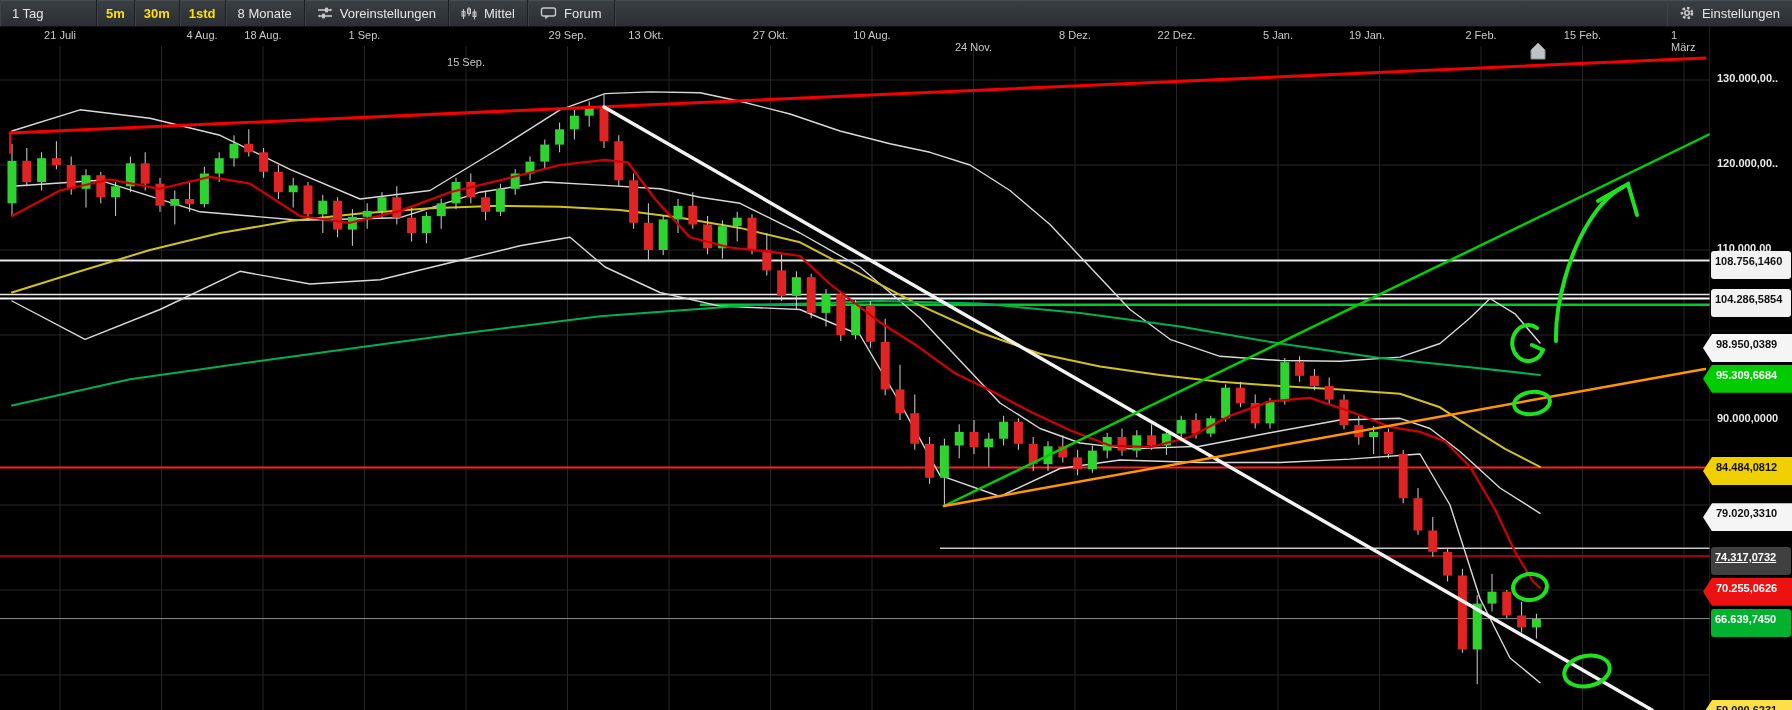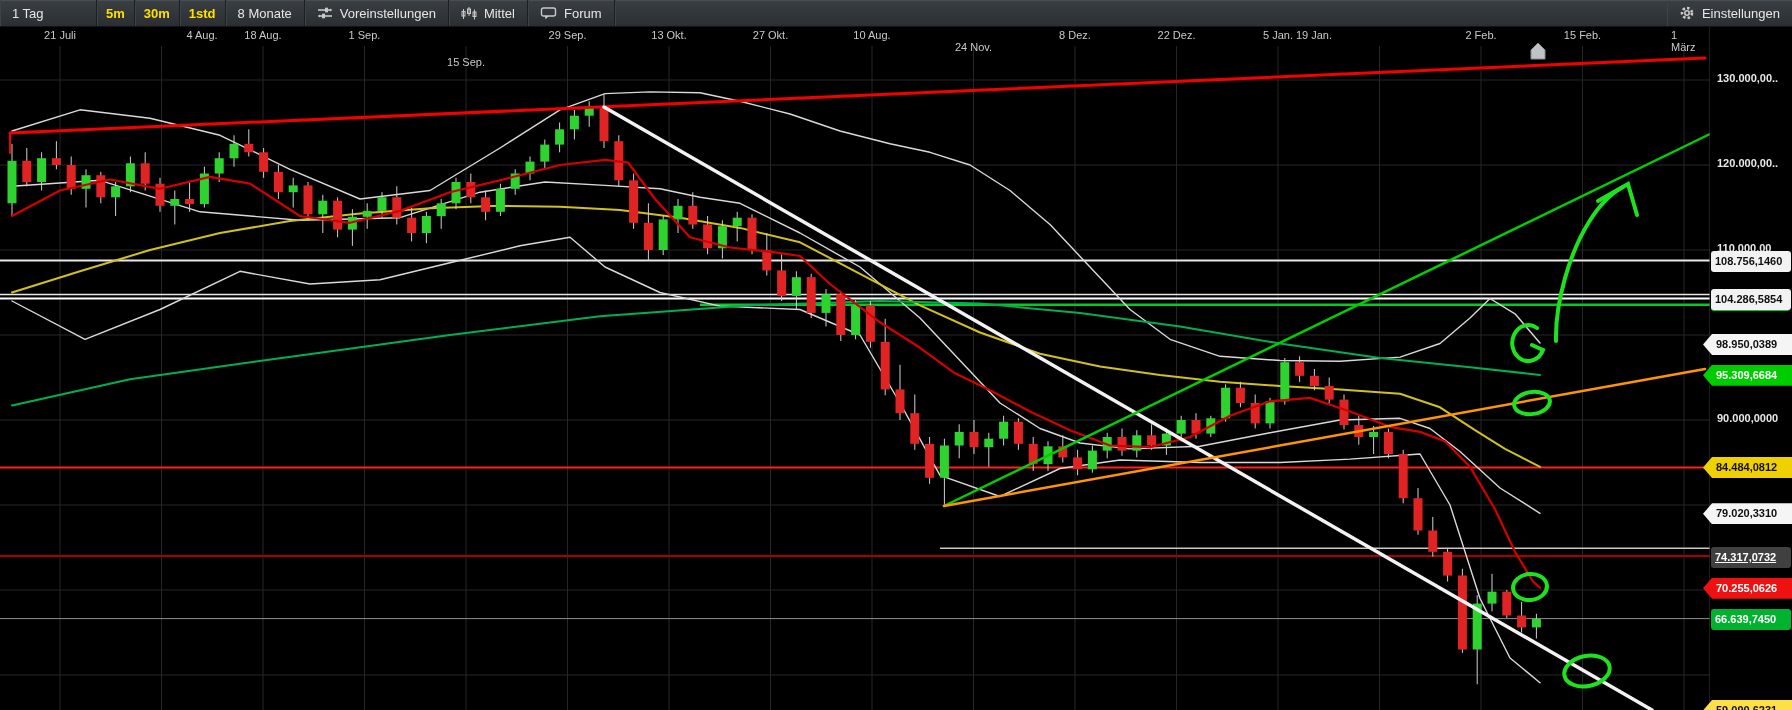--- a/index.html
+++ b/index.html
@@ -15,21 +15,21 @@
   .seg-wide{width:72px}
   .tf{color:#ffe000;font-weight:700;padding:0 9px}
   .icon{display:flex;margin-right:7px}
   .tb-spacer{flex:1;border-right:none}
   #chart-svg{position:absolute;top:0;left:0;z-index:1}
   #date-axis{position:absolute;top:26px;left:0;width:1710px;height:20px;z-index:2}
   .dlab{position:absolute;top:3px;transform:translateX(-50%);color:#c9c9c9;font-size:11px}
   #y-axis-panel{position:absolute;top:26px;left:1710px;width:82px;height:684px;
                 background:#000;z-index:3;overflow:visible}
   .ylab{position:absolute;left:7px;color:#e8e8e8;font-size:11px;font-weight:700;z-index:1}
-  .badge{position:absolute;height:21px;line-height:20px;font-size:11px;font-weight:700;z-index:3}
+  .badge{position:absolute;height:28px;line-height:20px;font-size:11px;font-weight:700;z-index:3}
   .badge.rect{left:1px;width:76px;padding-left:4px;border-radius:3px}
   .badge.arrow{left:-7px;width:76px;padding-left:13px;
                clip-path:polygon(0 50%,9px 0,100% 0,100% 100%,9px 100%)}
   .badge-back{position:absolute;left:1px;width:79px;height:20px;background:#00cc22;
               border-radius:3px;z-index:2}
 </style>
 </head>
 <body>
 
 <svg id="chart-svg" width="1792" height="710">
@@ -574,28 +574,28 @@
   </div>
 </div>
 
 <div id="date-axis">
     <div class="dlab" style="left: 60px;">21 Juli</div>
     <div class="dlab" style="left: 172px; margin-left: 30px;">4 Aug.</div>
     <div class="dlab" style="left: 263px;">18 Aug.</div>
     <div class="dlab" style="left: 364.5px;">1 Sep.</div>
     <div class="dlab" style="left: 466px; margin-top: 27px;">15 Sep.</div>
     <div class="dlab" style="left: 567.5px;">29 Sep.</div>
-    <div class="dlab" style="left: 669px;">13 Okt.</div>
+    <div class="dlab" style="left: 646px;">13 Okt.</div>
     <div class="dlab" style="left: 770.5px;">27 Okt.</div>
     <div class="dlab" style="left: 872px;">10 Aug.</div>
     <div class="dlab" style="left: 973.5px; margin-top: 12px;">24 Nov.</div>
     <div class="dlab" style="left: 1075px;">8 Dez.</div>
     <div class="dlab" style="left: 1176.5px;">22 Dez.</div>
     <div class="dlab" style="left: 1278px;">5 Jan.</div>
-    <div class="dlab" style="left: 1314px;">19 Jan.</div>
+    <div class="dlab" style="left: 1367px;">19 Jan.</div>
     <div class="dlab" style="left: 1481px;">2 Feb.</div>
     <div class="dlab" style="left: 1582.5px;">15 Feb.</div>
     <div class="dlab" style="left: 1684px;">1 März</div>
   </div>
 <div id="y-axis-panel">
     <div class="ylab" style="top: 46px; text-align: center;">130.000,00..</div>
     <div class="ylab" style="top: 131px;">120.000,00..</div>
     <div class="ylab" style="top: 216px;">110.000,00</div>
     <div class="ylab" style="top: 386px;">90.000,0000</div>
     <div class="badge rect" style="top: 224.573px; background: rgb(242, 242, 242); color: rgb(16, 16, 16);">108.756,1460</div>

